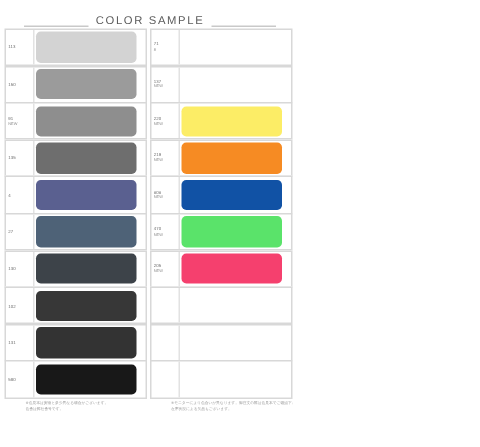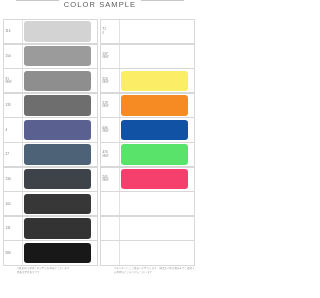--- a/index.html
+++ b/index.html
@@ -8,21 +8,21 @@
     background:#ffffff;
     font-family:"Liberation Sans","DejaVu Sans",sans-serif;
     overflow:hidden;
     position:relative;
   }
   .page{width:200px;height:298px;position:relative;box-sizing:border-box;}
 
   
   .header{
     height:18px;
-    display:flex;align-items:flex-start;justify-content:center;
+    display:flex;align-items:flex-end;justify-content:center;
     gap:5px;
     padding:0 16px;
     box-sizing:border-box;
   }
   .rule{flex:1 1 auto;height:1px;background:#c9c9c9;}
   .title{
     font-size:7.5px;
     letter-spacing:1.1px;
     color:#5b5b5b;
     white-space:nowrap;

